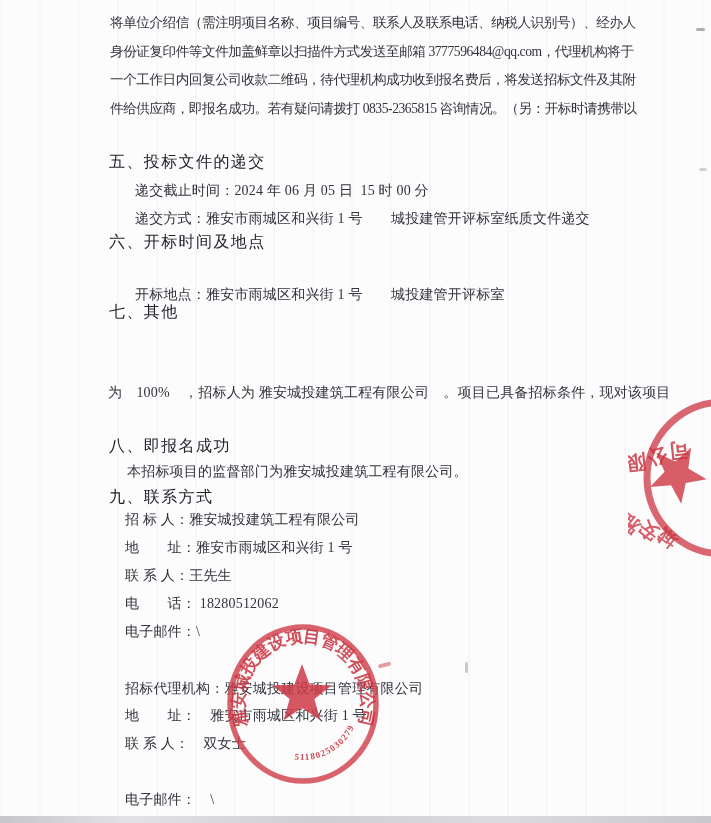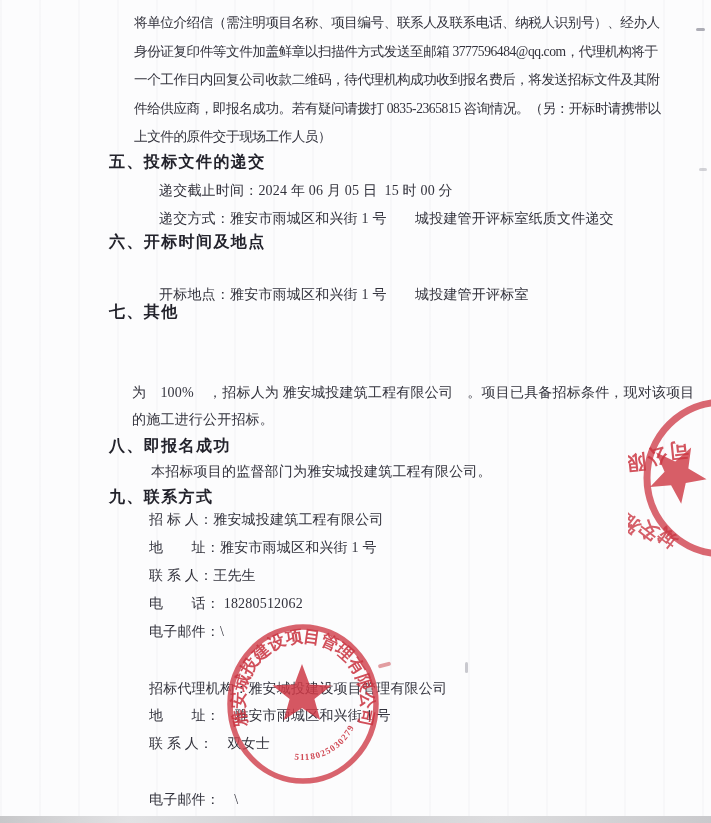--- a/index.html
+++ b/index.html
@@ -7,56 +7,54 @@
     position:relative;width:711px;height:823px;overflow:hidden;
     background:#fcfcfd;
     font-family:"Liberation Serif","DejaVu Serif",serif;
     color:#32323c;
   }
   .page::before{
     content:"";position:absolute;inset:0;pointer-events:none;
     background:repeating-linear-gradient(90deg,rgba(110,110,135,0.035) 0 2px,rgba(0,0,0,0) 2px 39px);
   }
   .ln{
-    position:absolute;white-space:pre;font-size:14px;letter-spacing:.2px;line-height:18px;margin-left:24px;
+    position:absolute;white-space:pre;font-size:14px;letter-spacing:.2px;line-height:18px;
   }
   .tight{font-size:13.6px;letter-spacing:-0.45px;}
   .hd{
-    position:absolute;white-space:pre;font-size:16px;font-weight:700;color:#23232c;
+    position:absolute;white-space:pre;font-size:16px;font-weight:400;color:#23232c;
     letter-spacing:1.4px;line-height:20px;text-align:right;
   }
   .stamp{position:absolute;filter:blur(.3px);}
   .stamp text{font-family:"Liberation Serif","DejaVu Serif",serif;}
   .artifact{position:absolute;border-radius:2px;}
   .bottom-band{
     position:absolute;left:0;right:0;top:816px;height:7px;
     background:linear-gradient(90deg,#c7c7c9,#e2e2e4 18%,#cfcfd2 45%,#dcdcde 70%,#c9c9cc 100%);
   }
 </style>
 </head>
 <body>
 
 <div class="page">
 
   <div class="ln tight" style="top:14px;left:110px">将单位介绍信（需注明项目名称、项目编号、联系人及联系电话、纳税人识别号）、经办人</div>
   <div class="ln tight" style="top:43px;left:110px">身份证复印件等文件加盖鲜章以扫描件方式发送至邮箱 3777596484@qq.com，代理机构将于</div>
   <div class="ln tight" style="top:71px;left:110px">一个工作日内回复公司收款二维码，待代理机构成功收到报名费后，将发送招标文件及其附</div>
   <div class="ln tight" style="top:100px;left:110px">件给供应商，即报名成功。若有疑问请拨打 0835-2365815 咨询情况。（另：开标时请携带以</div>
-  <div class="ln tight" style="top:128px;left:110px">上文件的原件交于现场工作人员）</div>
 
   <div class="hd" style="top:152px;left:109px">五、投标文件的递交</div>
   <div class="ln" style="top:182px;left:135px">递交截止时间：2024 年 06 月 05 日  15 时 00 分</div>
   <div class="ln" style="top:210px;left:135px">递交方式：雅安市雨城区和兴街 1 号　　城投建管开评标室纸质文件递交</div>
 
   <div class="hd" style="top:232px;left:109px">六、开标时间及地点</div>
   <div class="ln" style="top:286px;left:135px">开标地点：雅安市雨城区和兴街 1 号　　城投建管开评标室</div>
 
   <div class="hd" style="top:302px;left:109px">七、其他</div>
   <div class="ln" style="top:384px;left:108px">为　100%　，招标人为 雅安城投建筑工程有限公司　。项目已具备招标条件，现对该项目</div>
-  <div class="ln" style="top:411px;left:108px">的施工进行公开招标。</div>
 
   <div class="hd" style="top:436px;left:109px">八、即报名成功</div>
   <div class="ln" style="top:463px;left:127px">本招标项目的监督部门为雅安城投建筑工程有限公司。</div>
 
   <div class="hd" style="top:487px;left:109px">九、联系方式</div>
 
   <div class="ln" style="top:511px;left:125px">招 标 人：雅安城投建筑工程有限公司</div>
   <div class="ln" style="top:539px;left:125px">地　　址：雅安市雨城区和兴街 1 号</div>
   <div class="ln" style="top:567px;left:125px">联 系 人：王先生</div>
   <div class="ln" style="top:595px;left:125px">电　　话： 18280512062</div>

